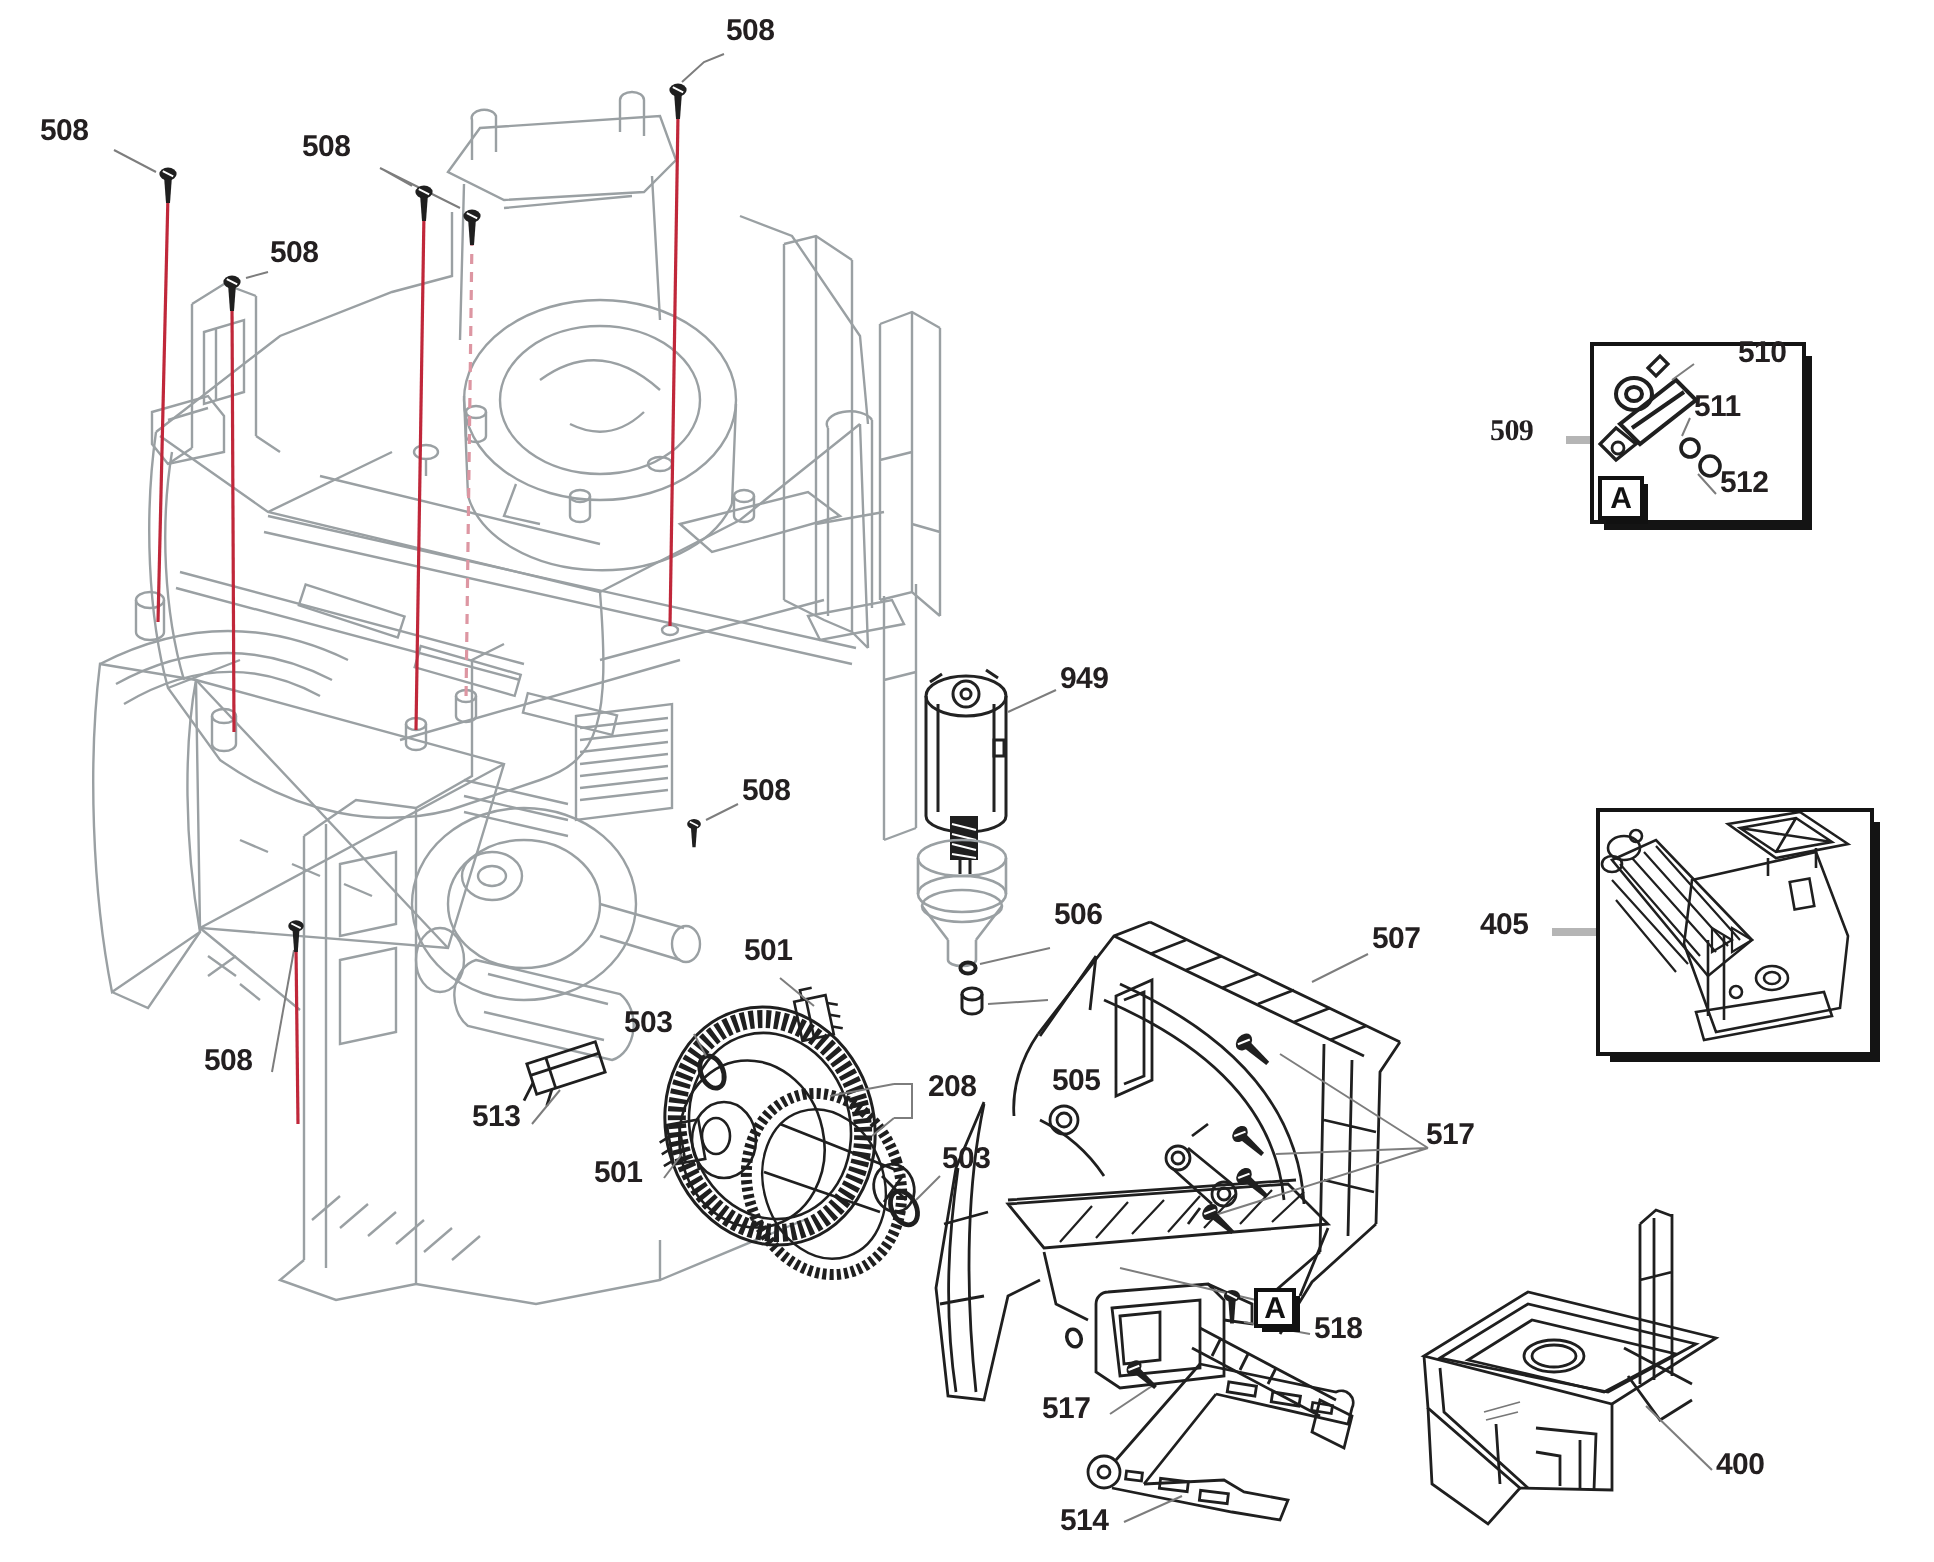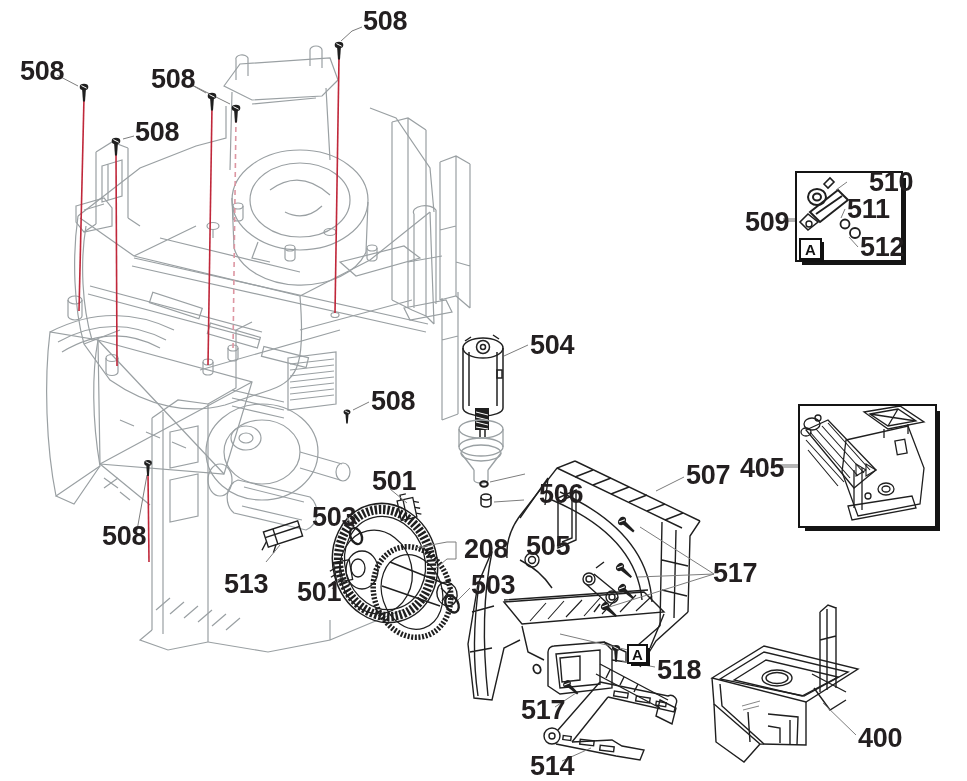--- a/index.html
+++ b/index.html
@@ -1,19 +1,19 @@
 <!DOCTYPE html>
 <html><head>
 <meta charset="utf-8">
 <style>
   html,body{margin:0;padding:0;background:#ffffff;}
   .stage{position:relative;width:967px;height:781px;background:#fff;
          font-family:"Liberation Sans",sans-serif;overflow:hidden;}
   .stage svg{position:absolute;left:0;top:0;}
-  .plabel{position:absolute;font-weight:bold;font-size:27px;line-height:1;
+  .plabel{position:absolute;font-weight:bold;font-size:15px;line-height:1;
           color:#231f20;letter-spacing:-0.3px;white-space:nowrap;}
   .inset-frame{position:absolute;box-sizing:border-box;border:2.5px solid #141414;
           box-shadow:5px 5px 0 -2px #141414;background:transparent;}
   .amark{position:absolute;box-sizing:border-box;display:flex;align-items:center;
          justify-content:center;font-weight:bold;font-size:15px;color:#111;
          background:#fff;border:2px solid #111;box-shadow:3px 3px 0 -1px #111;}
 </style>
 </head>
 <body>
 
@@ -317,33 +317,33 @@
 
 <div class="amark" style="left:799px;top:238px;width:23px;height:22px;">A</div>
 <div class="amark" style="left:627px;top:644px;width:21px;height:20px;">A</div>
 
 <div class="plabel" style="left:363px;top:8px;">508</div>
 <div class="plabel" style="left:20px;top:58px;">508</div>
 <div class="plabel" style="left:151px;top:66px;">508</div>
 <div class="plabel" style="left:135px;top:119px;">508</div>
 <div class="plabel" style="left:371px;top:388px;">508</div>
 <div class="plabel" style="left:102px;top:523px;">508</div>
-<div class="plabel" style="left:745px;top:209px;">509</div>
+<div class="plabel" style="left:745px;top:209px;font-family:Liberation Serif, serif;">509</div>
 <div class="plabel" style="left:869px;top:169px;">510</div>
 <div class="plabel" style="left:847px;top:196px;">511</div>
 <div class="plabel" style="left:860px;top:234px;text-align:right;">512</div>
-<div class="plabel" style="left:530px;top:332px;">504</div>
-<div class="plabel" style="left:527px;top:481px;margin-left:12px;">506</div>
+<div class="plabel" style="left:530px;top:332px;">949</div>
+<div class="plabel" style="left:527px;top:450px;">506</div>
 <div class="plabel" style="left:526px;top:489px;margin-top:44px;">505</div>
 <div class="plabel" style="left:372px;top:468px;">501</div>
 <div class="plabel" style="left:312px;top:504px;">503</div>
 <div class="plabel" style="left:464px;top:536px;">208</div>
 <div class="plabel" style="left:297px;top:579px;">501</div>
 <div class="plabel" style="left:471px;top:572px;">503</div>
-<div class="plabel" style="left:224px;top:551px;margin-top:20px;">513</div>
+<div class="plabel" style="left:236px;top:551px;">513</div>
 <div class="plabel" style="left:686px;top:462px;">507</div>
 <div class="plabel" style="left:740px;top:455px;">405</div>
 <div class="plabel" style="left:713px;top:560px;">517</div>
 <div class="plabel" style="left:657px;top:657px;">518</div>
 <div class="plabel" style="left:521px;top:697px;">517</div>
 <div class="plabel" style="left:530px;top:753px;">514</div>
 <div class="plabel" style="left:858px;top:725px;">400</div>
 
 </div>
 

